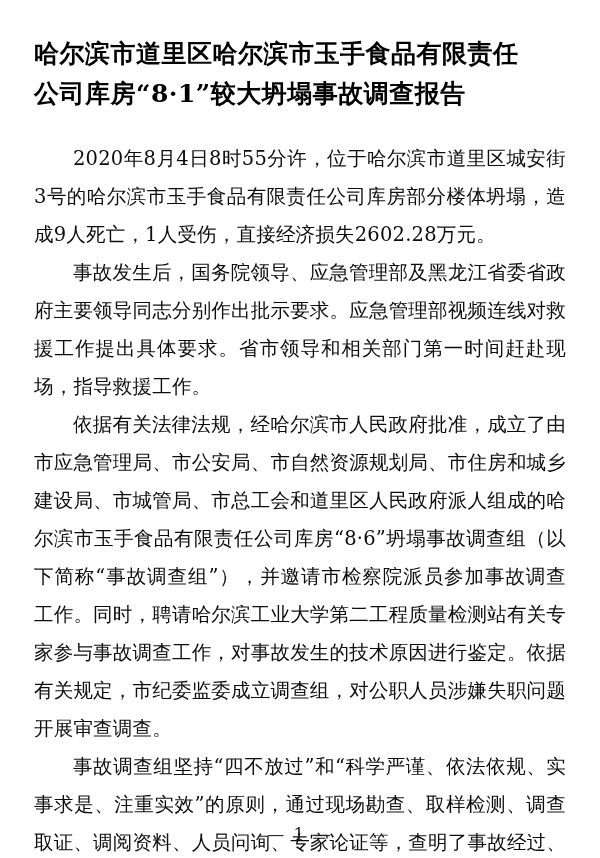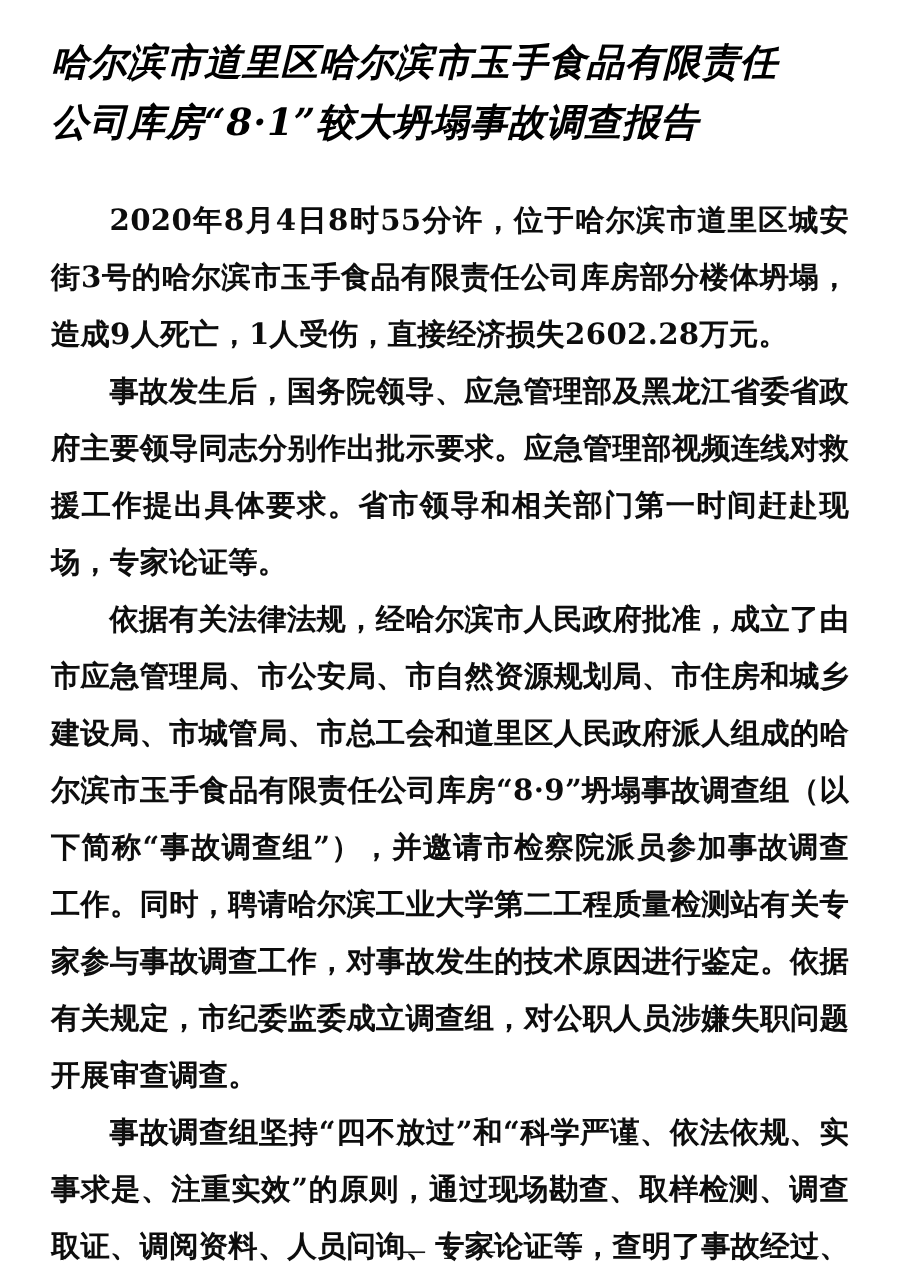--- a/index.html
+++ b/index.html
@@ -22,38 +22,36 @@
     padding: 22px 34px 0 34px;
     position: relative;
   }
   .doc-title {
     font-family: "DejaVu Serif", "Liberation Serif", serif;
     font-weight: bold;
     font-size: 25px;
     line-height: 40px;
     letter-spacing: 0.5px;
     text-align: left;
-    margin: 0 0 26px 0;
+    margin: 12px 0 26px 0;
     color: #000;
-    font-style: italic;
   }
   .doc-title .line2 {
     display: block;
   }
   .body-text {
     font-size: 19.5px;
     line-height: 38px;
     text-align: justify;
     text-justify: inter-ideograph;
     letter-spacing: 0.2px;
   }
   .body-text p {
     margin: 0;
     text-indent: 2em;
-    font-weight: bold;
   }
   .page-number {
     position: absolute;
     left: 0;
     right: 0;
     bottom: 14px;
     text-align: center;
     font-size: 17px;
     color: #1a1a1a;
     letter-spacing: 2px;
@@ -64,20 +62,20 @@
 
 <div class="page">
 
   <h1 class="doc-title">
     <span class="line1">哈尔滨市道里区哈尔滨市玉手食品有限责任</span>
     <span class="line2">公司库房“8·1”较大坍塌事故调查报告</span>
   </h1>
 
   <div class="body-text">
     <p>2020年8月4日8时55分许，位于哈尔滨市道里区城安街3号的哈尔滨市玉手食品有限责任公司库房部分楼体坍塌，造成9人死亡，1人受伤，直接经济损失2602.28万元。</p>
-    <p>事故发生后，国务院领导、应急管理部及黑龙江省委省政府主要领导同志分别作出批示要求。应急管理部视频连线对救援工作提出具体要求。省市领导和相关部门第一时间赶赴现场，专家论证等。</p>
-    <p>依据有关法律法规，经哈尔滨市人民政府批准，成立了由市应急管理局、市公安局、市自然资源规划局、市住房和城乡建设局、市城管局、市总工会和道里区人民政府派人组成的哈尔滨市玉手食品有限责任公司库房“8·9”坍塌事故调查组（以下简称“事故调查组”），并邀请市检察院派员参加事故调查工作。同时，聘请哈尔滨工业大学第二工程质量检测站有关专家参与事故调查工作，对事故发生的技术原因进行鉴定。依据有关规定，市纪委监委成立调查组，对公职人员涉嫌失职问题开展审查调查。</p>
+    <p>事故发生后，国务院领导、应急管理部及黑龙江省委省政府主要领导同志分别作出批示要求。应急管理部视频连线对救援工作提出具体要求。省市领导和相关部门第一时间赶赴现场，指导救援工作。</p>
+    <p>依据有关法律法规，经哈尔滨市人民政府批准，成立了由市应急管理局、市公安局、市自然资源规划局、市住房和城乡建设局、市城管局、市总工会和道里区人民政府派人组成的哈尔滨市玉手食品有限责任公司库房“8·6”坍塌事故调查组（以下简称“事故调查组”），并邀请市检察院派员参加事故调查工作。同时，聘请哈尔滨工业大学第二工程质量检测站有关专家参与事故调查工作，对事故发生的技术原因进行鉴定。依据有关规定，市纪委监委成立调查组，对公职人员涉嫌失职问题开展审查调查。</p>
     <p>事故调查组坚持“四不放过”和“科学严谨、依法依规、实事求是、注重实效”的原则，通过现场勘查、取样检测、调查取证、调阅资料、人员问询、专家论证等，查明了事故经过、发生原因、人员伤亡情况和直接经济损失，认定了事故性质以及事故</p>
   </div>
 
   <div class="page-number">— 1 —</div>
 
 </div>
 
 </body></html>

